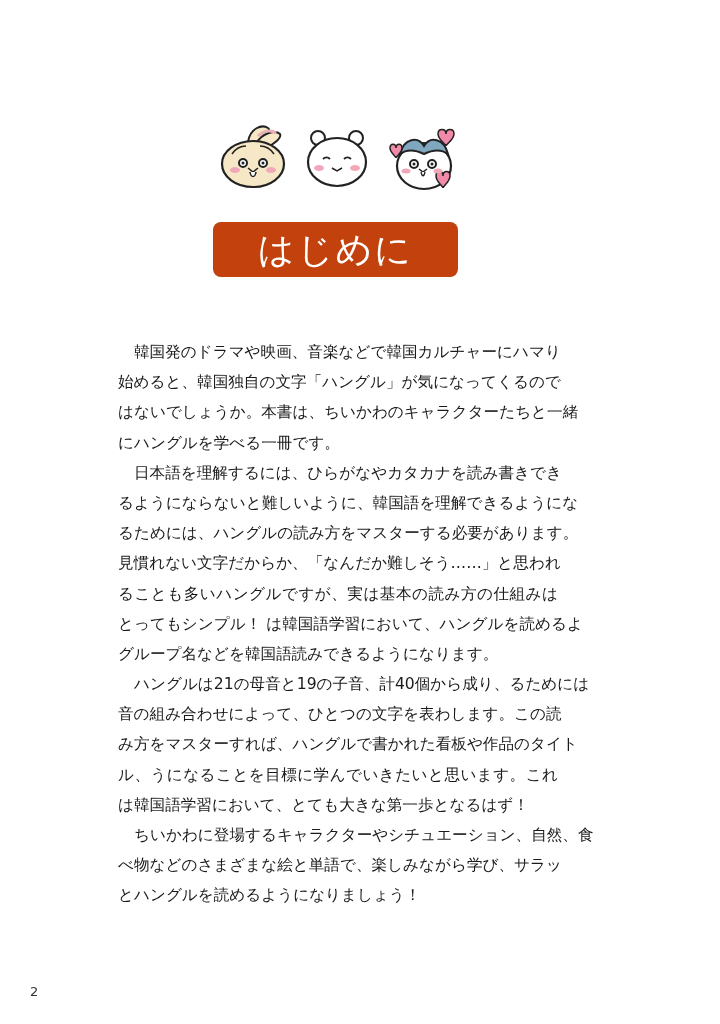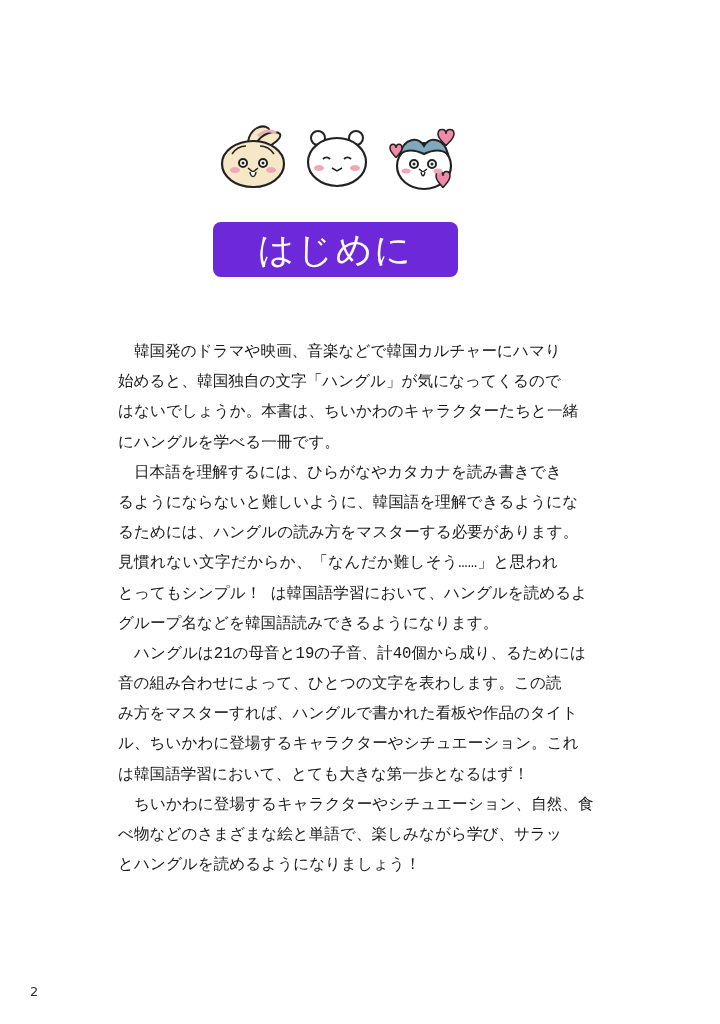--- a/index.html
+++ b/index.html
@@ -29,21 +29,21 @@
     .char-usagi { left: 0; }
     .char-chiikawa { left: 86px; }
     .char-hachiware { left: 170px; }
 
     .title-box {
       position: absolute;
       left: 213px;
       top: 222px;
       width: 245px;
       height: 55px;
-      background: #6d28d9;
+      background: #c2410c;
       border-radius: 8px;
       display: flex;
       align-items: center;
       justify-content: center;
     }
     .title-text {
       color: #ffffff;
       font-family: "DejaVu Sans", sans-serif;
       font-weight: 200;
       font-size: 36px;
@@ -58,21 +58,20 @@
       width: 440px;
       font-size: 15.6px;
       line-height: 30.2px;
       color: #1a1a1a;
     }
     .line {
       white-space: nowrap;
       height: 30.2px;
       text-align: justify;
       text-align-last: justify;
-      font-family: Liberation Mono, monospace;
     }
     .line.last {
       text-align-last: left;
     }
     .line.indent {
       padding-left: 16px;
     }
 
     .page-number {
       position: absolute;
@@ -147,28 +146,29 @@
     <div class="line indent">韓国発のドラマや映画、音楽などで韓国カルチャーにハマり</div>
     <div class="line">始めると、韓国独自の文字「ハングル」が気になってくるので</div>
     <div class="line">はないでしょうか。本書は、ちいかわのキャラクターたちと一緒</div>
     <div class="line last">にハングルを学べる一冊です。</div>
   </div>
   <div>
     <div class="line indent">日本語を理解するには、ひらがなやカタカナを読み書きでき</div>
     <div class="line">るようにならないと難しいように、韓国語を理解できるようにな</div>
     <div class="line">るためには、ハングルの読み方をマスターする必要があります。</div>
     <div class="line">見慣れない文字だからか、「なんだか難しそう……」と思われ</div>
+    <div class="line">ることも多いハングルですが、実は基本の読み方の仕組みは</div>
     <div class="line">とってもシンプル！ は韓国語学習において、ハングルを読めるよ</div>
     <div class="line last">グループ名などを韓国語読みできるようになります。</div>
   </div>
   <div>
     <div class="line indent">ハングルは21の母音と19の子音、計40個から成り、るためには</div>
     <div class="line">音の組み合わせによって、ひとつの文字を表わします。この読</div>
     <div class="line">み方をマスターすれば、ハングルで書かれた看板や作品のタイト</div>
-    <div class="line">ル、ちいかわに登場するキャラクターやシチュエーション。これ</div>
+    <div class="line">ル、うになることを目標に学んでいきたいと思います。これ</div>
     <div class="line last">は韓国語学習において、とても大きな第一歩となるはず！</div>
   </div>
   <div>
     <div class="line indent">ちいかわに登場するキャラクターやシチュエーション、自然、食</div>
     <div class="line">べ物などのさまざまな絵と単語で、楽しみながら学び、サラッ</div>
     <div class="line last">とハングルを読めるようになりましょう！</div>
   </div>
 </div>
 
 <div class="page-number">2</div>

